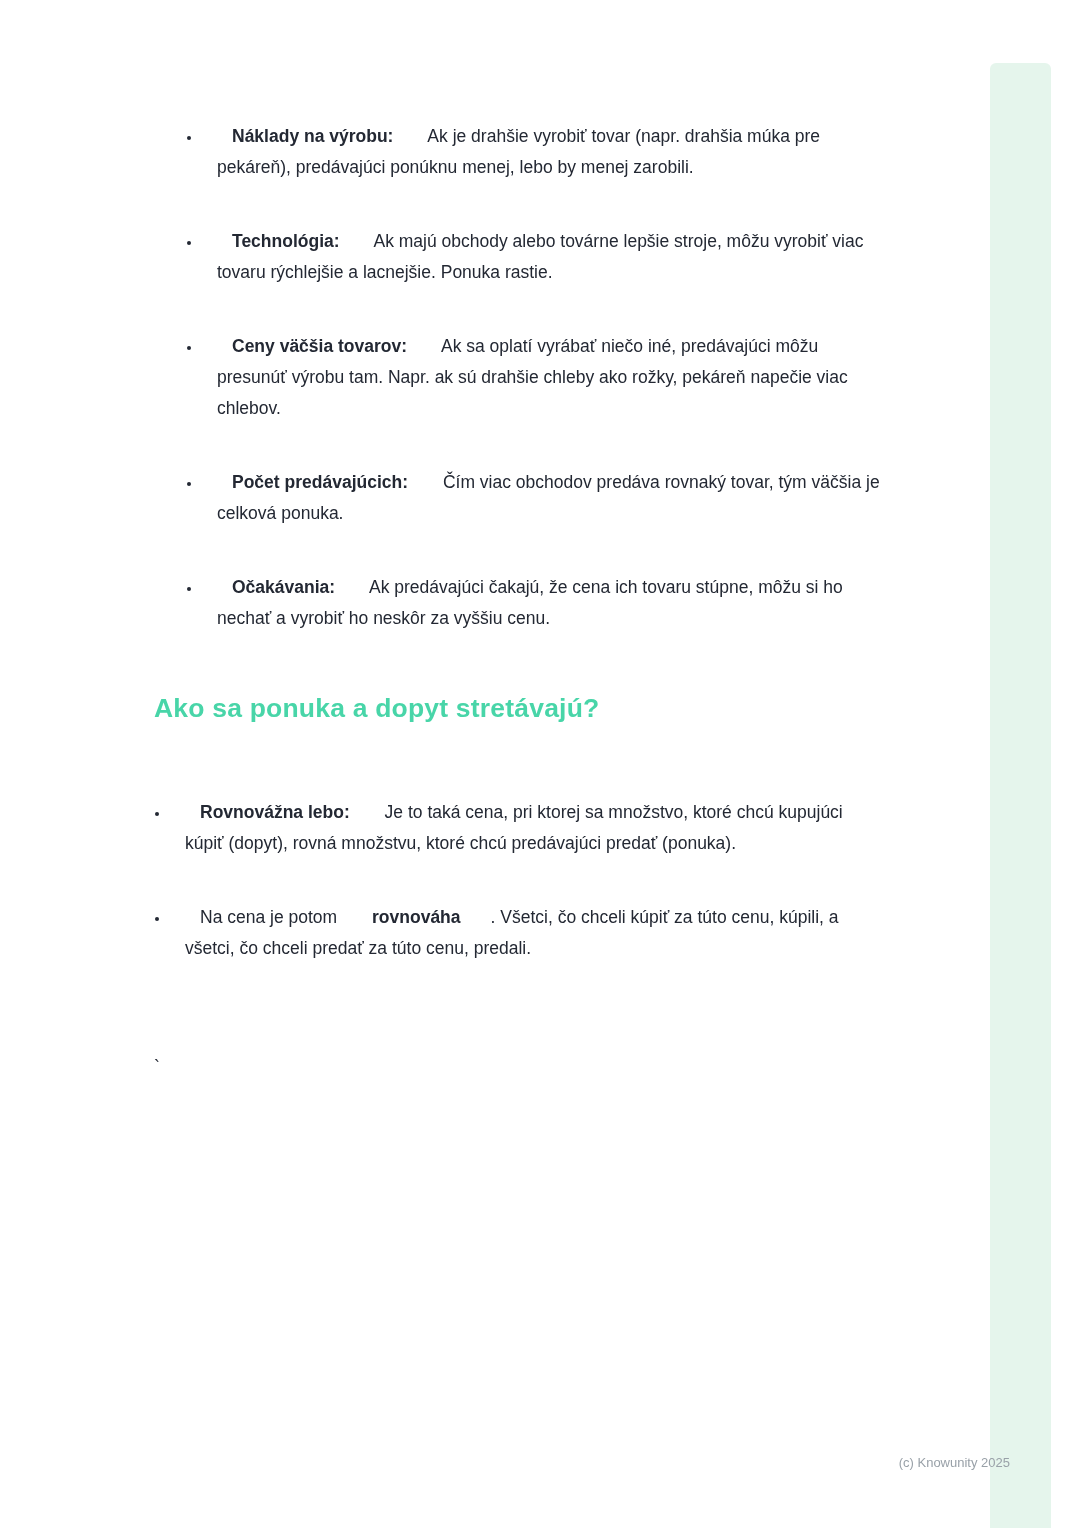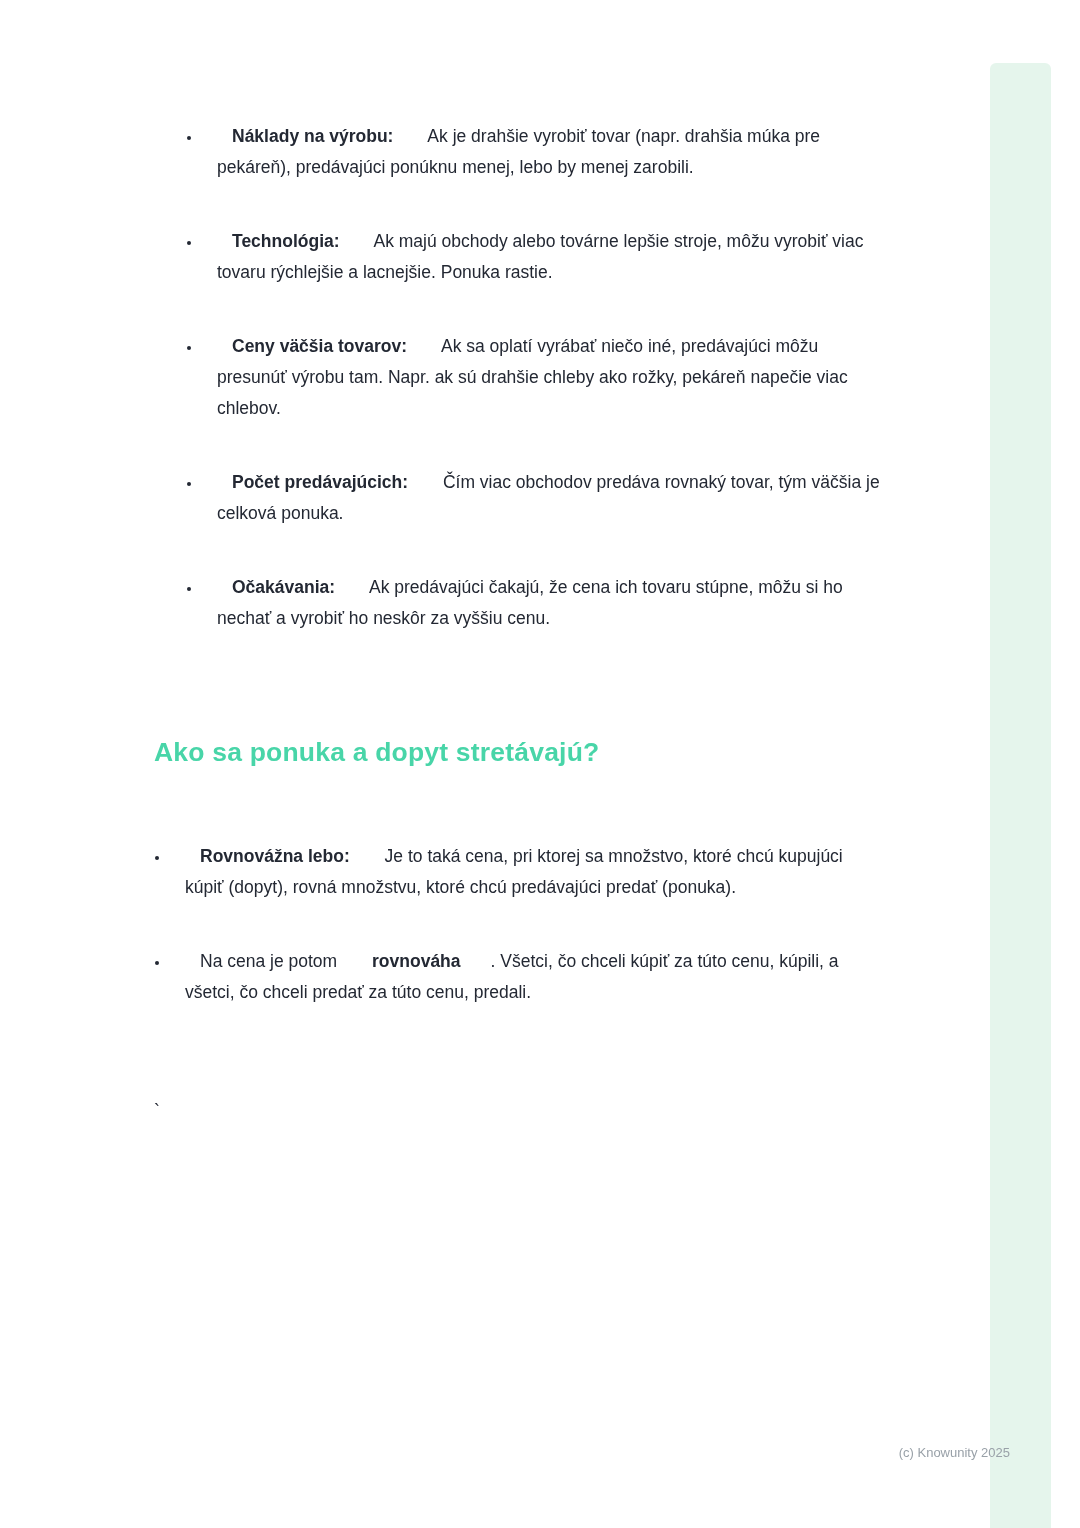--- a/index.html
+++ b/index.html
@@ -31,35 +31,34 @@
   ul.list-b { padding-left: 31px; }
   li { margin-bottom: 13px; }
   li::marker { color: #232833; font-size: 0.85em; }
   .b { font-weight: 700; }
   .section-heading {
     color: #48d5a8;
     font-size: 26.5px;
     line-height: 32px;
     font-weight: 700;
     letter-spacing: 0.2px;
-    margin-top: 44px;
     margin-bottom: 28px;
   }
   .intro {
     text-align: justify;
     margin-bottom: 26px;
   }
   .stray {
     margin-top: 30px;
     font-size: 17.5px;
   }
   .footer {
     position: absolute;
     right: 70px;
-    bottom: 68px;
+    bottom: 58px;
     font-size: 13px;
     color: #99a1a8;
   }
 </style>
 </head>
 <body>
 
 <div class="page">
 
   <div class="stripe"></div>

